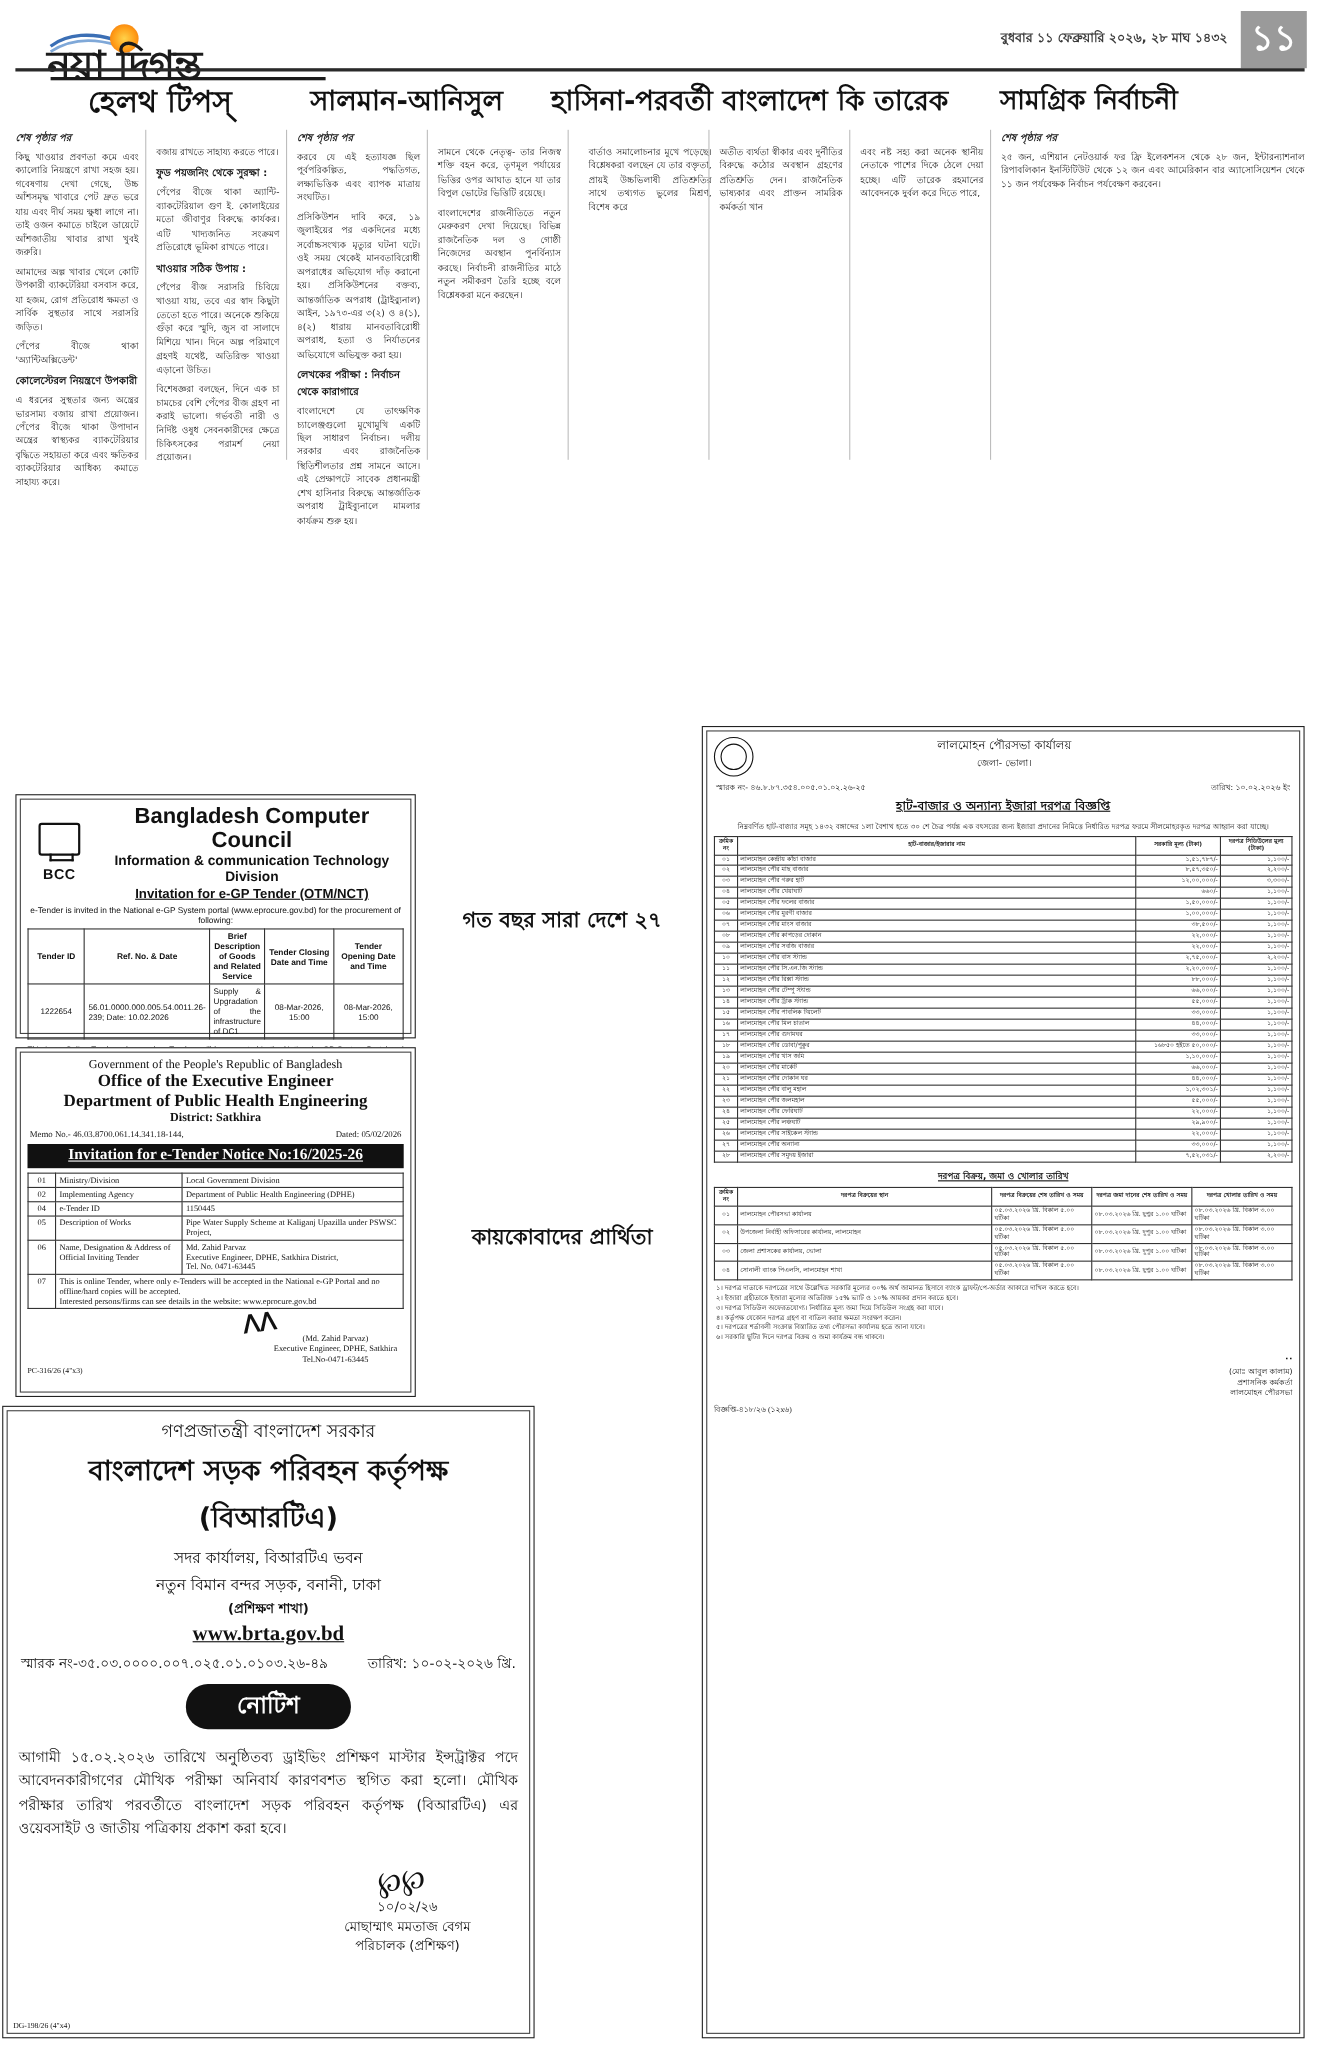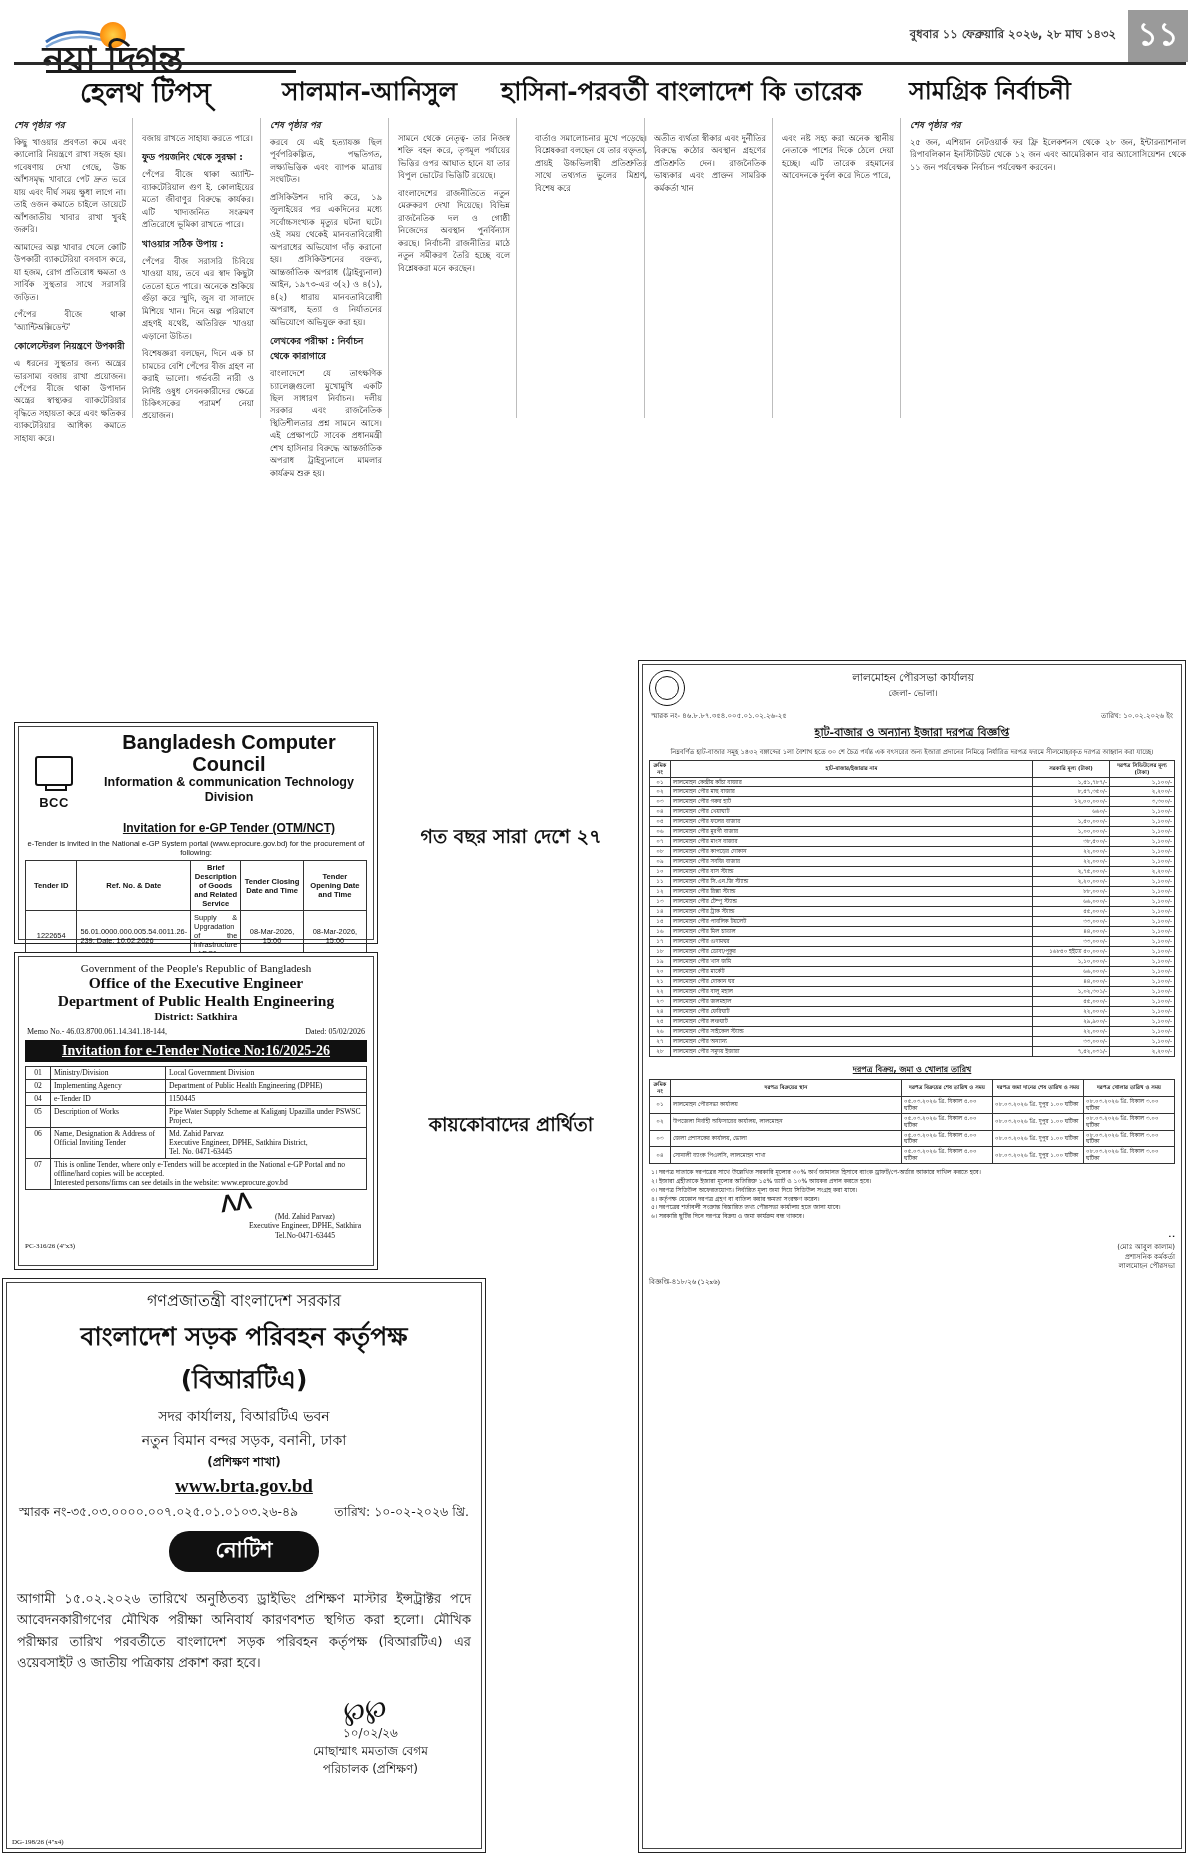--- a/index.html
+++ b/index.html
@@ -101,21 +101,21 @@
     position:relative;
   }
   .bcc-mon:after{
     content:"";position:absolute;left:8px;bottom:-7px;width:18px;height:5px;
     border:2px solid #111;border-top:none;
   }
   .bcc-logo-txt{font-weight:bold;font-size:13px;margin-top:9px;letter-spacing:.5px;}
   .bcc-titles{flex:1;text-align:center;}
   .bcc-t1{font-size:20px;font-weight:bold;line-height:1.08;}
   .bcc-t2{font-size:12.5px;font-weight:bold;line-height:1.15;}
-  .bcc-t3{font-size:12px;font-weight:bold;text-decoration:underline;margin-top:17px;}
+  .bcc-t3{font-size:12px;font-weight:bold;text-decoration:underline;margin-top:1px;}
   .bcc-line{font-size:7.6px;text-align:center;margin:4px 0 3px;}
   table.tbl{border-collapse:collapse;width:100%;font-size:7.4px;}
   table.tbl th,table.tbl td{border:1px solid #333;padding:2px 3px;vertical-align:middle;}
   table.tbl th{font-weight:bold;text-align:center;font-size:7.6px;line-height:1.2;}
   .tc{text-align:center;}
   .tj{text-align:justify;}
   .bcc-note{font-size:7.3px;text-align:justify;margin-top:4px;line-height:1.35;}
   .sign-right{text-align:right;font-size:7.4px;line-height:1.3;margin-top:3px;}
   .ad-code{font-size:7px;margin-top:4px;font-family:"Liberation Serif",serif;}
 

